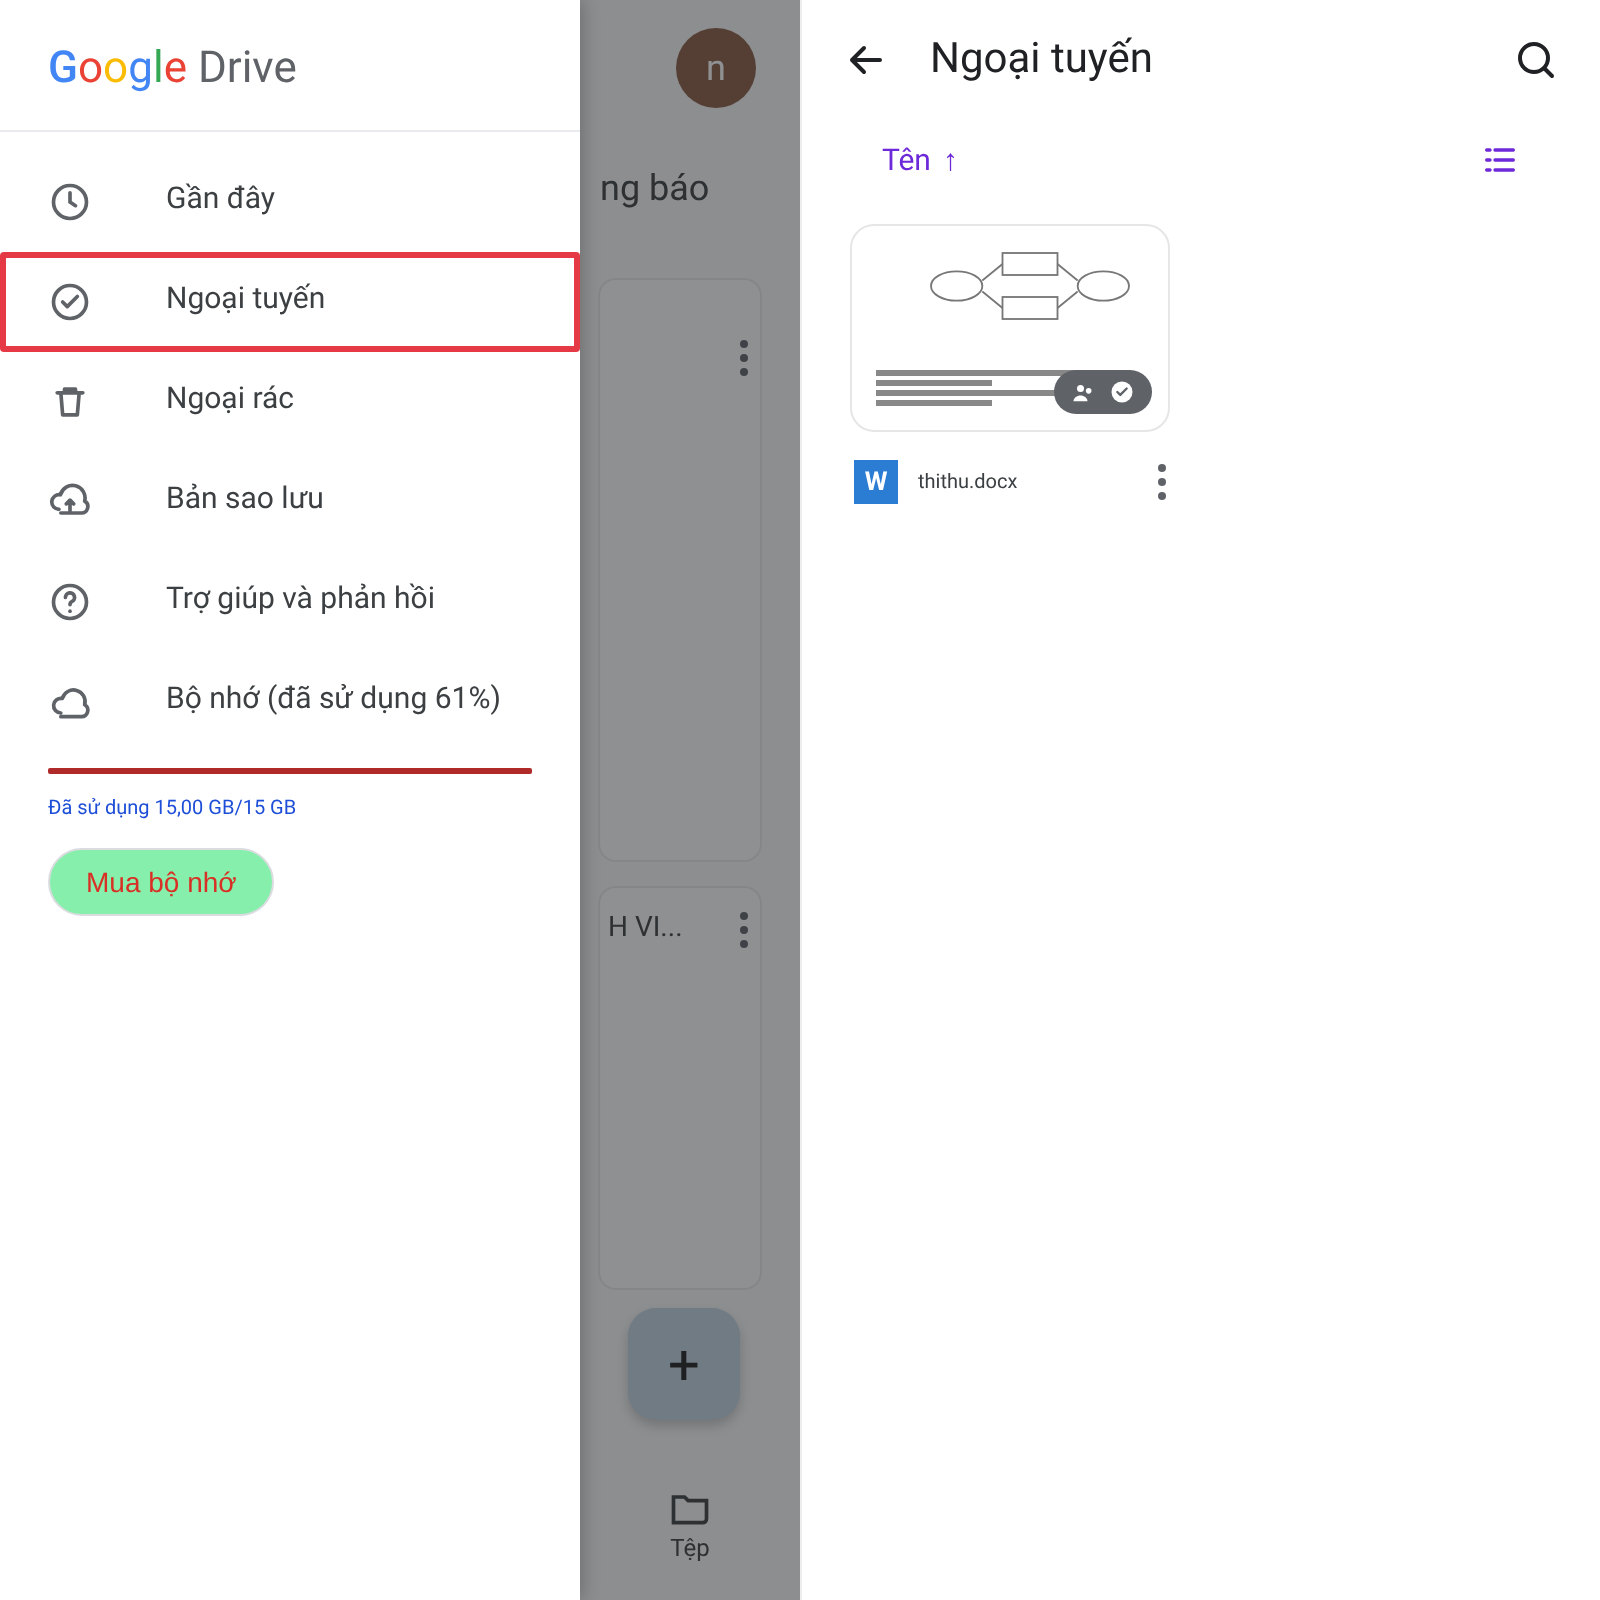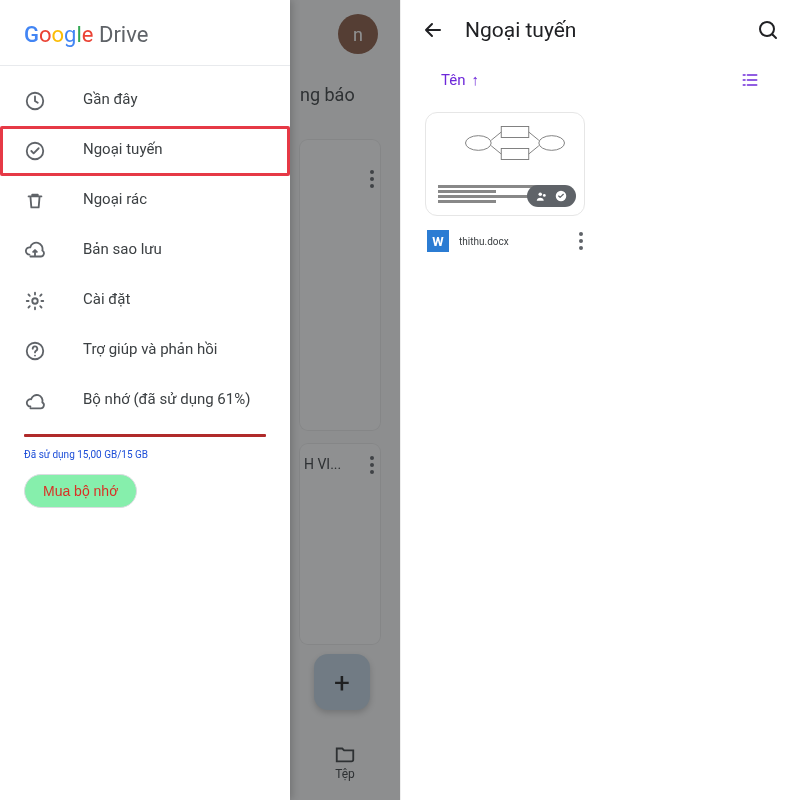--- a/index.html
+++ b/index.html
@@ -223,27 +223,20 @@
       </div>
 
       <div class="ditem">
         <svg viewBox="0 0 24 24">
             <path d="M6 16a4 4 0 1 1 .8-7.93A5 5 0 0 1 20 11.5 3.5 3.5 0 0 1 18 18H7" fill="none" stroke="currentColor" stroke-width="2" stroke-linecap="round" stroke-linejoin="round"></path>
             <path d="M12 17v-6m0 0-2 2m2-2 2 2" fill="none" stroke="currentColor" stroke-width="2" stroke-linecap="round" stroke-linejoin="round"></path>
           </svg>
         <span>Bản sao lưu</span>
       </div>
 
-      <div class="ditem">
-        <svg viewBox="0 0 24 24">
-            <circle cx="12" cy="12" r="3" fill="none" stroke="currentColor" stroke-width="2"></circle>
-            <path d="M12 3v2M12 19v2M4.9 4.9l1.4 1.4M17.7 17.7l1.4 1.4M3 12h2M19 12h2M4.9 19.1l1.4-1.4M17.7 6.3l1.4-1.4" stroke="currentColor" stroke-width="2" stroke-linecap="round"></path>
-          </svg>
-        <span>Cài đặt</span>
-      </div>
 
       <div class="ditem">
         <svg viewBox="0 0 24 24">
             <circle cx="12" cy="12" r="9" fill="none" stroke="currentColor" stroke-width="2"></circle>
             <path d="M9.5 9.5a2.5 2.5 0 1 1 3.5 2.3c-.9.4-1 1-1 1.7" fill="none" stroke="currentColor" stroke-width="2" stroke-linecap="round"></path>
             <circle cx="12" cy="17" r="1" fill="currentColor"></circle>
           </svg>
         <span>Trợ giúp và phản hồi</span>
       </div>
 

